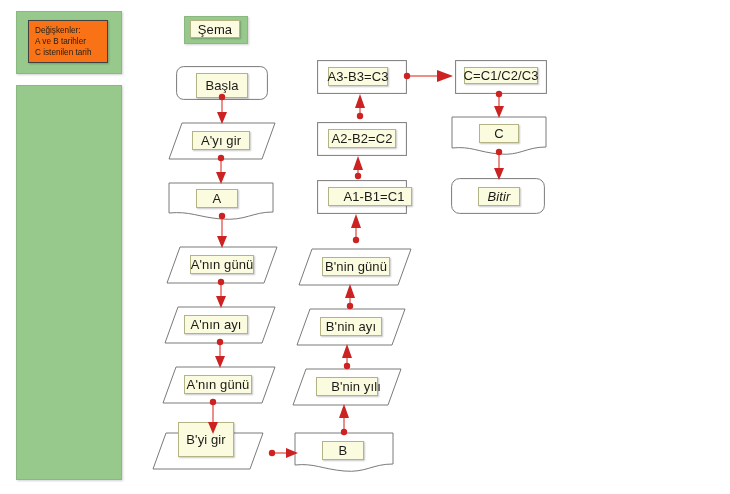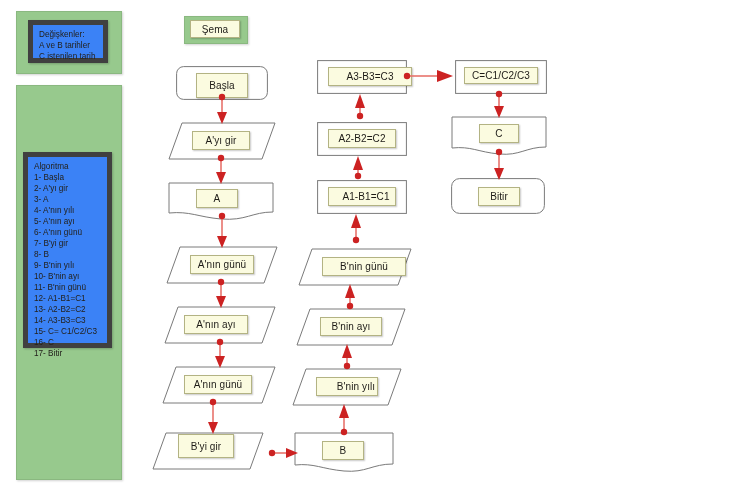--- a/index.html
+++ b/index.html
@@ -6,33 +6,33 @@
   body{width:730px;height:494px;position:relative;overflow:hidden;
        font-family:"Liberation Sans","DejaVu Sans",sans-serif;}
 
   #canvas{position:absolute;left:0;top:0;width:730px;height:494px;background:#fff;}
 
   
   .green-panel{position:absolute;background:#97c98d;border:1px solid #8ab880;
                box-shadow:1px 1px 2px rgba(0,0,0,.18);}
 
   
-  .note{position:absolute;background:#3b82f6;border:5px solid #404040;
+  .note{position:absolute;background:#f97316;border:1px solid #404040;
         box-shadow:1px 1px 2px rgba(0,0,0,.22);
         font-size:8.2px;color:#23211c;line-height:11.2px;padding:4px 6px;
         box-sizing:border-box;white-space:pre-line;}
 
   
   .shape{position:absolute;}
   .shape svg{position:absolute;left:0;top:0;overflow:visible;}
 
   
   .chip{position:absolute;background:#fbfbe0;border:1px solid #b3b383;
         box-shadow:1px 1px 1.5px rgba(0,0,0,.22);
-        font-size:10px;color:#1d1b17;display:flex;align-items:center;
+        font-size:13px;color:#1d1b17;display:flex;align-items:center;
         justify-content:center;box-sizing:border-box;white-space:nowrap;
         letter-spacing:.1px;}
 
   
   .plate{position:absolute;background:#97c98d;border:1px solid #8ab880;
          box-shadow:1px 1px 2px rgba(0,0,0,.18);}
 
   
   .conn{position:absolute;left:0;top:0;width:730px;height:494px;
         pointer-events:none;overflow:visible;}
@@ -46,38 +46,20 @@
 <div id="canvas">
 
   <div class="green-panel" style="left:16px;top:11px;width:104px;height:61px;"></div>
 
   <div class="green-panel" style="left:16px;top:85px;width:104px;height:393px;"></div>
 
   <div class="note" style="left:28px;top:20px;width:80px;height:43px;">Değişkenler:
 A ve B tarihler
 C istenilen tarih</div>
 
-  <div class="note" style="left:23px;top:152px;width:89px;height:196px;line-height:11px;">Algoritma
-1- Başla
-2- A'yı gir
-3- A
-4- A'nın yılı
-5- A'nın ayı
-6- A'nın günü
-7- B'yi gir
-8- B
-9- B'nin yılı
-10- B'nin ayı
-11- B'nin günü
-12- A1-B1=C1
-13- A2-B2=C2
-14- A3-B3=C3
-15- C= C1/C2/C3
-16- C
-17- Bitir</div>
 
   <div class="plate" style="left:184px;top:16px;width:62px;height:26px;"></div>
   <div class="chip" style="left:190px;top:20px;width:50px;height:18px;">Şema</div>
 
   <div class="shape" style="left:176px;top:66px;width:92px;height:34px;">
     <svg width="92" height="34" viewBox="0 0 92 34">
       <rect x="0.6" y="0.6" width="90.8" height="32.8" rx="7" ry="7" fill="#ffffff" stroke="#7a7a7a" stroke-width="1"></rect>
     </svg>
   </div>
   <div class="chip" style="left:196px;top:73px;width:52px;height:25px;">Başla</div>
@@ -115,21 +97,21 @@
       <polygon points="14,1 113,1 100,37 1,37" fill="#ffffff" stroke="#7a7a7a" stroke-width="1"></polygon>
     </svg>
   </div>
   <div class="chip" style="left:184px;top:375px;width:68px;height:19px;">A'nın günü</div>
 
   <div class="shape" style="left:152px;top:432px;width:112px;height:38px;">
     <svg width="112" height="38" viewBox="0 0 112 38">
       <polygon points="14,1 111,1 98,37 1,37" fill="#ffffff" stroke="#7a7a7a" stroke-width="1"></polygon>
     </svg>
   </div>
-  <div class="chip" style="left:178px;top:434px;width:56px;height:24px;">B'yi gir</div>
+  <div class="chip" style="left:178px;top:422px;width:56px;height:35px;">B'yi gir</div>
 
   <div class="shape" style="left:294px;top:432px;width:100px;height:40px;">
     <svg width="100" height="40" viewBox="0 0 100 40">
       <path d="M1,1 L99,1 L99,32 C78,32 72,41 50,39 C28,37 20,31 1,33 Z" fill="#ffffff" stroke="#7a7a7a" stroke-width="1"></path>
     </svg>
   </div>
   <div class="chip" style="left:322px;top:441px;width:42px;height:19px;">B</div>
 
   <div class="shape" style="left:292px;top:368px;width:110px;height:38px;">
     <svg width="110" height="38" viewBox="0 0 110 38">
@@ -143,63 +125,63 @@
       <polygon points="14,1 109,1 96,37 1,37" fill="#ffffff" stroke="#7a7a7a" stroke-width="1"></polygon>
     </svg>
   </div>
   <div class="chip" style="left:320px;top:317px;width:62px;height:19px;">B'nin ayı</div>
 
   <div class="shape" style="left:298px;top:248px;width:114px;height:38px;">
     <svg width="114" height="38" viewBox="0 0 114 38">
       <polygon points="14,1 113,1 100,37 1,37" fill="#ffffff" stroke="#7a7a7a" stroke-width="1"></polygon>
     </svg>
   </div>
-  <div class="chip" style="left:322px;top:257px;width:84px;height:19px;">B'nin günü</div>
+  <div class="chip" style="left:322px;top:257px;width:68px;height:19px;">B'nin günü</div>
 
   <div class="shape" style="left:317px;top:180px;width:90px;height:34px;">
     <svg width="90" height="34" viewBox="0 0 90 34">
       <rect x="0.6" y="0.6" width="88.8" height="32.8" fill="#ffffff" stroke="#7a7a7a" stroke-width="1"></rect>
     </svg>
   </div>
-  <div class="chip" style="left:328px;top:187px;width:68px;height:19px;padding-left:8px;">A1-B1=C1</div>
+  <div class="chip" style="left:328px;top:187px;width:84px;height:19px;padding-left:8px;">A1-B1=C1</div>
 
   <div class="shape" style="left:317px;top:122px;width:90px;height:34px;">
     <svg width="90" height="34" viewBox="0 0 90 34">
       <rect x="0.6" y="0.6" width="88.8" height="32.8" fill="#ffffff" stroke="#7a7a7a" stroke-width="1"></rect>
     </svg>
   </div>
   <div class="chip" style="left:328px;top:129px;width:68px;height:19px;">A2-B2=C2</div>
 
   <div class="shape" style="left:317px;top:60px;width:90px;height:34px;">
     <svg width="90" height="34" viewBox="0 0 90 34">
       <rect x="0.6" y="0.6" width="88.8" height="32.8" fill="#ffffff" stroke="#7a7a7a" stroke-width="1"></rect>
     </svg>
   </div>
-  <div class="chip" style="left:328px;top:67px;width:84px;height:19px;">A3-B3=C3</div>
+  <div class="chip" style="left:328px;top:67px;width:60px;height:19px;">A3-B3=C3</div>
 
   <div class="shape" style="left:455px;top:60px;width:92px;height:34px;">
     <svg width="92" height="34" viewBox="0 0 92 34">
       <rect x="0.6" y="0.6" width="90.8" height="32.8" fill="#ffffff" stroke="#7a7a7a" stroke-width="1"></rect>
     </svg>
   </div>
   <div class="chip" style="left:464px;top:67px;width:74px;height:17px;">C=C1/C2/C3</div>
 
   <div class="shape" style="left:451px;top:116px;width:96px;height:40px;">
     <svg width="96" height="40" viewBox="0 0 96 40">
       <path d="M1,1 L95,1 L95,31 C75,31 69,40 48,38 C27,36 20,30 1,32 Z" fill="#ffffff" stroke="#7a7a7a" stroke-width="1"></path>
     </svg>
   </div>
   <div class="chip" style="left:479px;top:124px;width:40px;height:19px;">C</div>
 
   <div class="shape" style="left:451px;top:178px;width:94px;height:36px;">
     <svg width="94" height="36" viewBox="0 0 94 36">
       <rect x="0.6" y="0.6" width="92.8" height="34.8" rx="8" ry="8" fill="#ffffff" stroke="#7a7a7a" stroke-width="1"></rect>
     </svg>
   </div>
-  <div class="chip" style="left:478px;top:187px;width:42px;height:19px;">Bitir</div>
+  <div class="chip" style="left:478px;top:187px;width:42px;height:19px;font-style:italic;">Bitir</div>
 
   <svg class="conn" viewBox="0 0 730 494">
 
     <g>
       <line class="cline" x1="222" y1="97" x2="222" y2="118"></line>
       <circle class="cdot" cx="222" cy="97" r="3.2"></circle>
       <polygon class="chead" points="222,124 217,112 227,112"></polygon>
     </g>
 
     <g>

